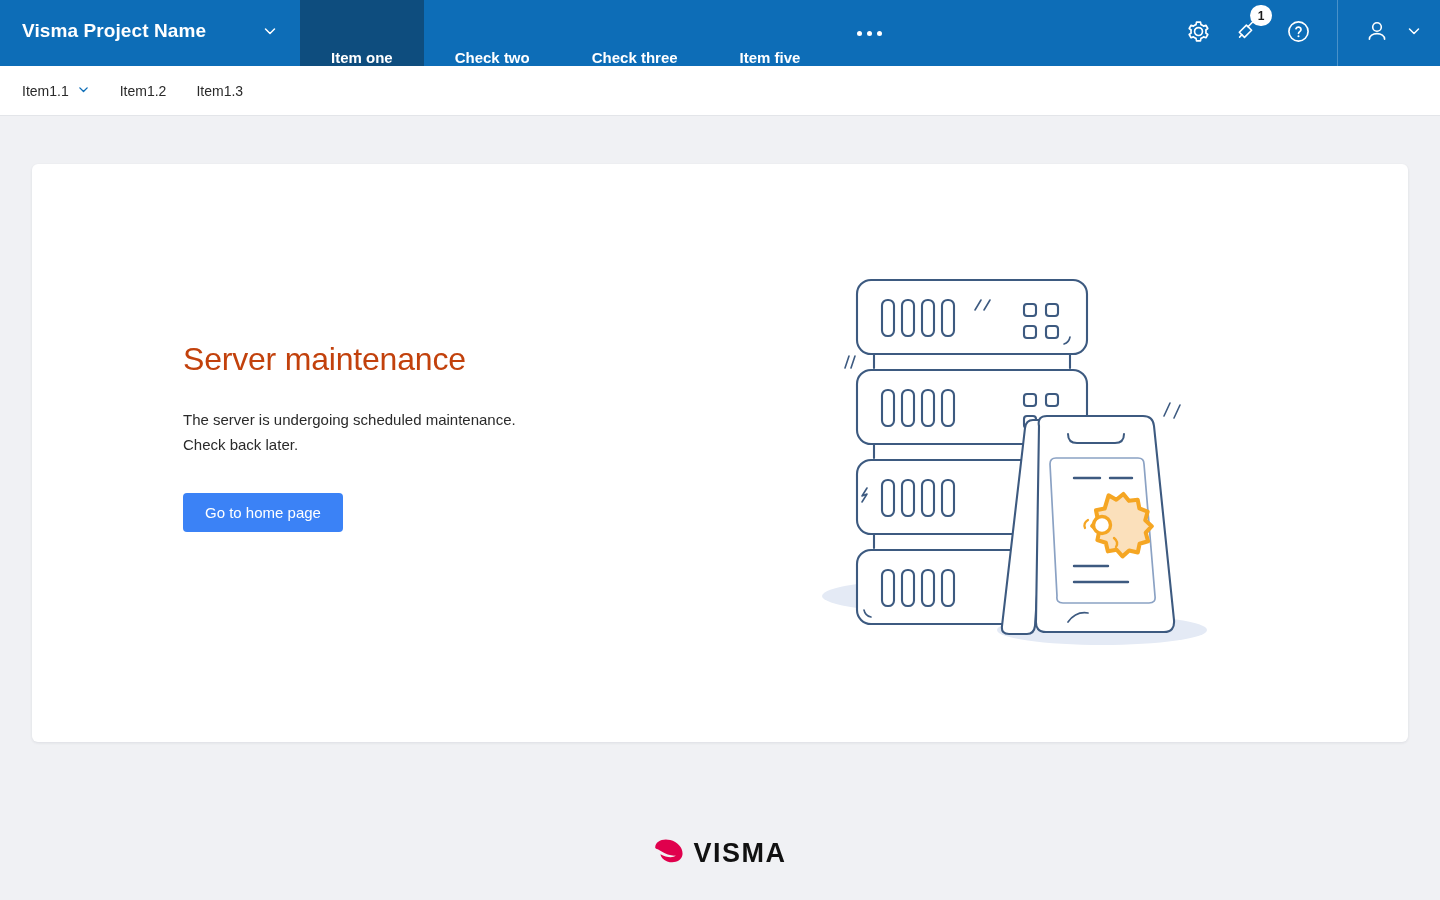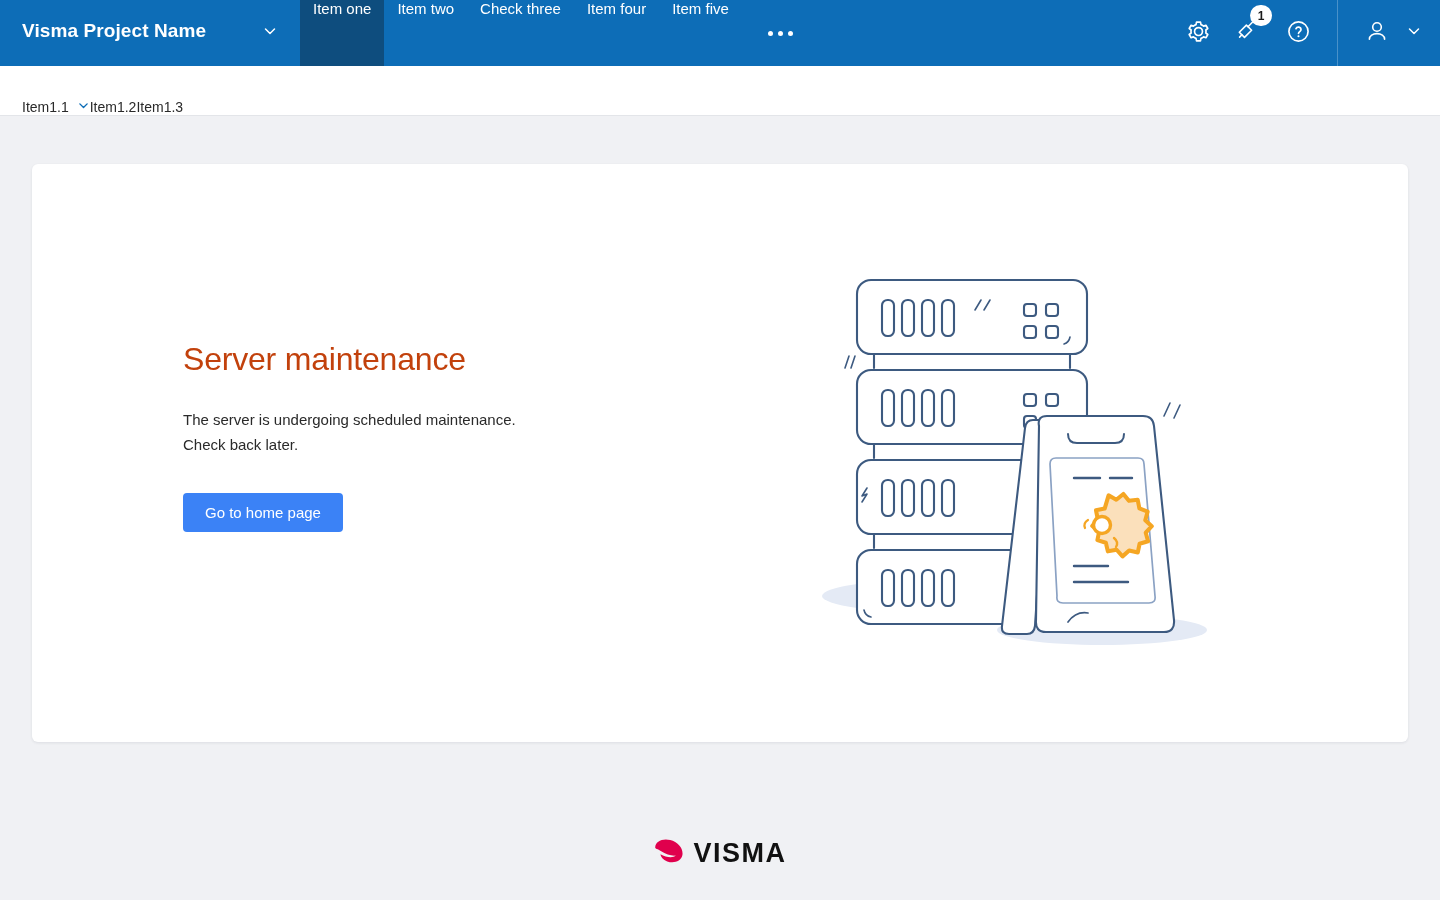--- a/index.html
+++ b/index.html
@@ -42,27 +42,28 @@
     display: flex;
     align-items: center;
   }
 
   .nav-tabs {
     display: flex;
     align-items: stretch;
   }
   .nav-tab {
     display: flex;
-    align-items: flex-start;
+    align-items: flex-end;
     justify-content: center;
-    padding: 0 13px;
+    padding: 0 31px;
     color: #ffffff;
     font-size: 15px;
     white-space: nowrap;
     cursor: pointer;
+    font-weight: bold;
   }
   .nav-tab.active {
     background: #0e4d7e;
   }
   .nav-overflow {
     display: flex;
     align-items: center;
     justify-content: center;
     padding: 0 26px;
     cursor: pointer;
@@ -112,22 +113,23 @@
     cursor: pointer;
     gap: 16px;
   }
 
   
   .subnav {
     height: 50px;
     background: #ffffff;
     border-bottom: 1px solid #e3e5e9;
     display: flex;
-    align-items: flex-end;
+    align-items: center;
     padding-left: 22px;
+    gap: 30px;
   }
   .subnav-item {
     display: flex;
     align-items: center;
     gap: 8px;
     color: #2a2a2a;
     font-size: 14px;
     cursor: pointer;
   }
 
@@ -214,27 +216,24 @@
         <path d="M3.5 6 L8 10.5 L12.5 6" stroke="#ffffff" stroke-width="1.5" stroke-linecap="round" stroke-linejoin="round"></path>
       </svg>
     </span>
   </div>
 
   <div class="nav-tabs">
     <div class="nav-tab active">
       <span>Item one</span>
     </div>
     <div class="nav-tab">
-      <span>Item two</span>
+      <span>Check two</span>
     </div>
     <div class="nav-tab">
       <span>Check three</span>
-    </div>
-    <div class="nav-tab">
-      <span>Item four</span>
     </div>
     <div class="nav-tab">
       <span>Item five</span>
     </div>
     <div class="nav-overflow">
       <span class="dot"></span>
       <span class="dot"></span>
       <span class="dot"></span>
     </div>
   </div>

